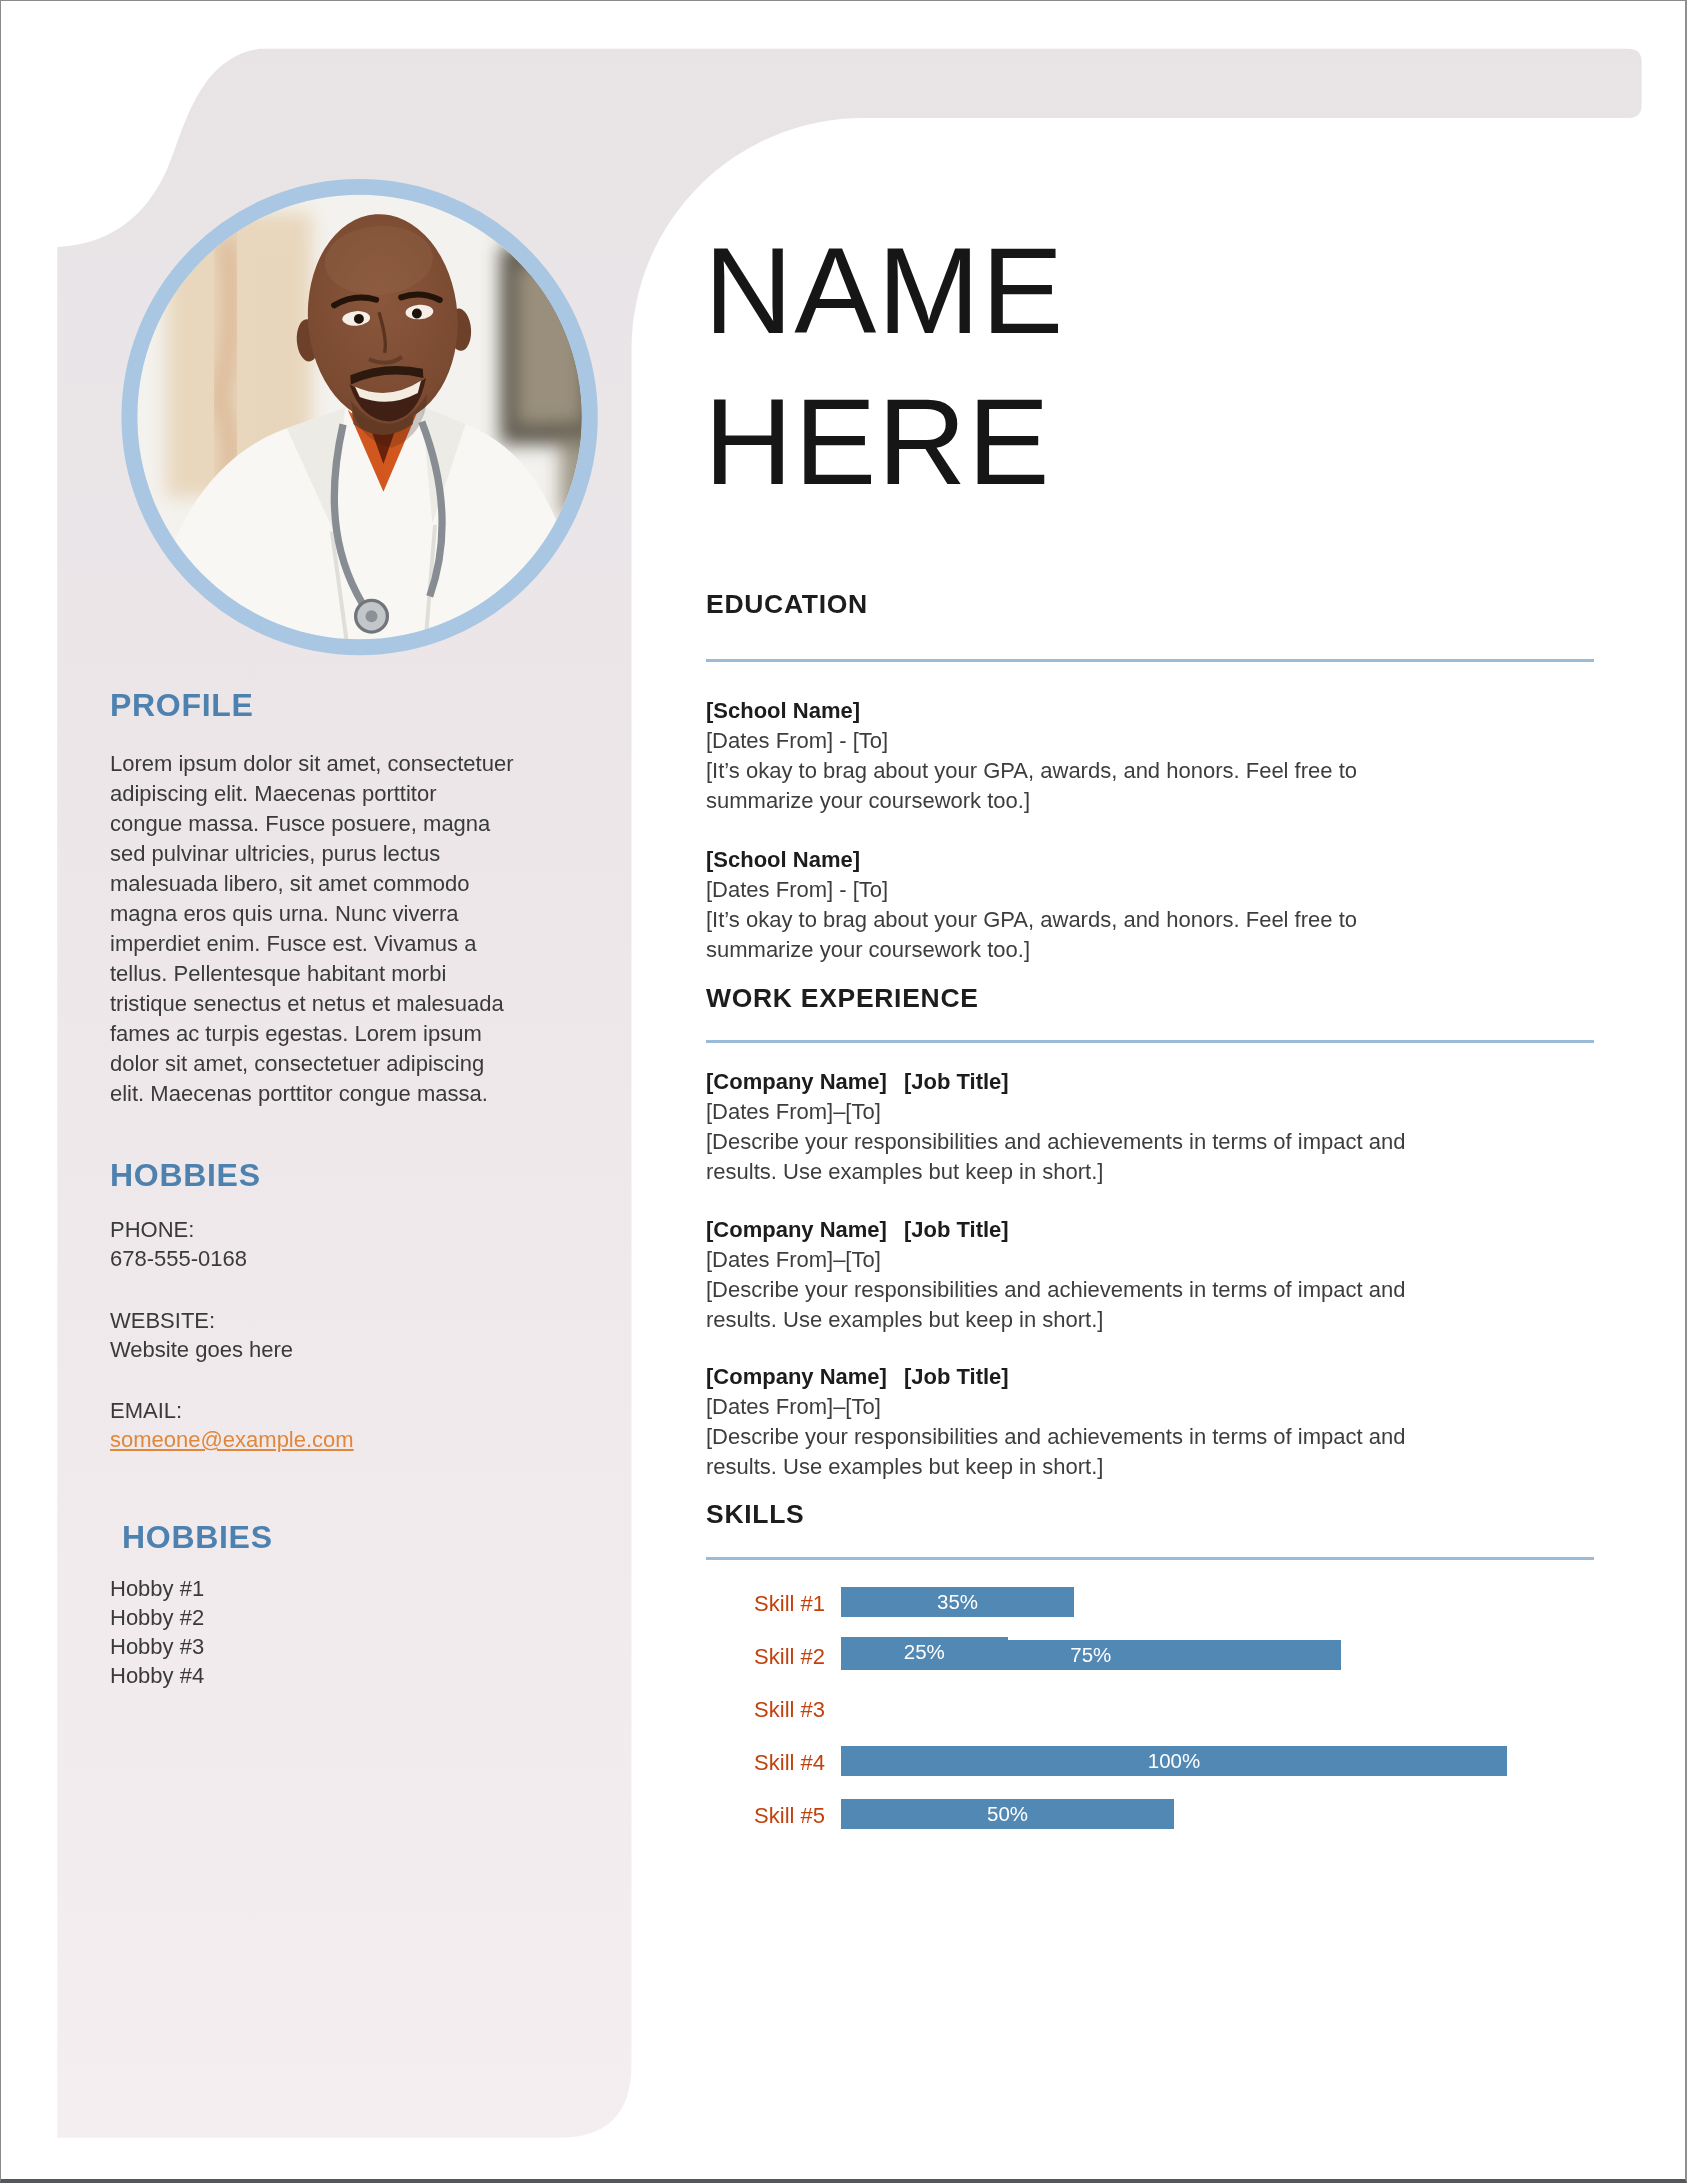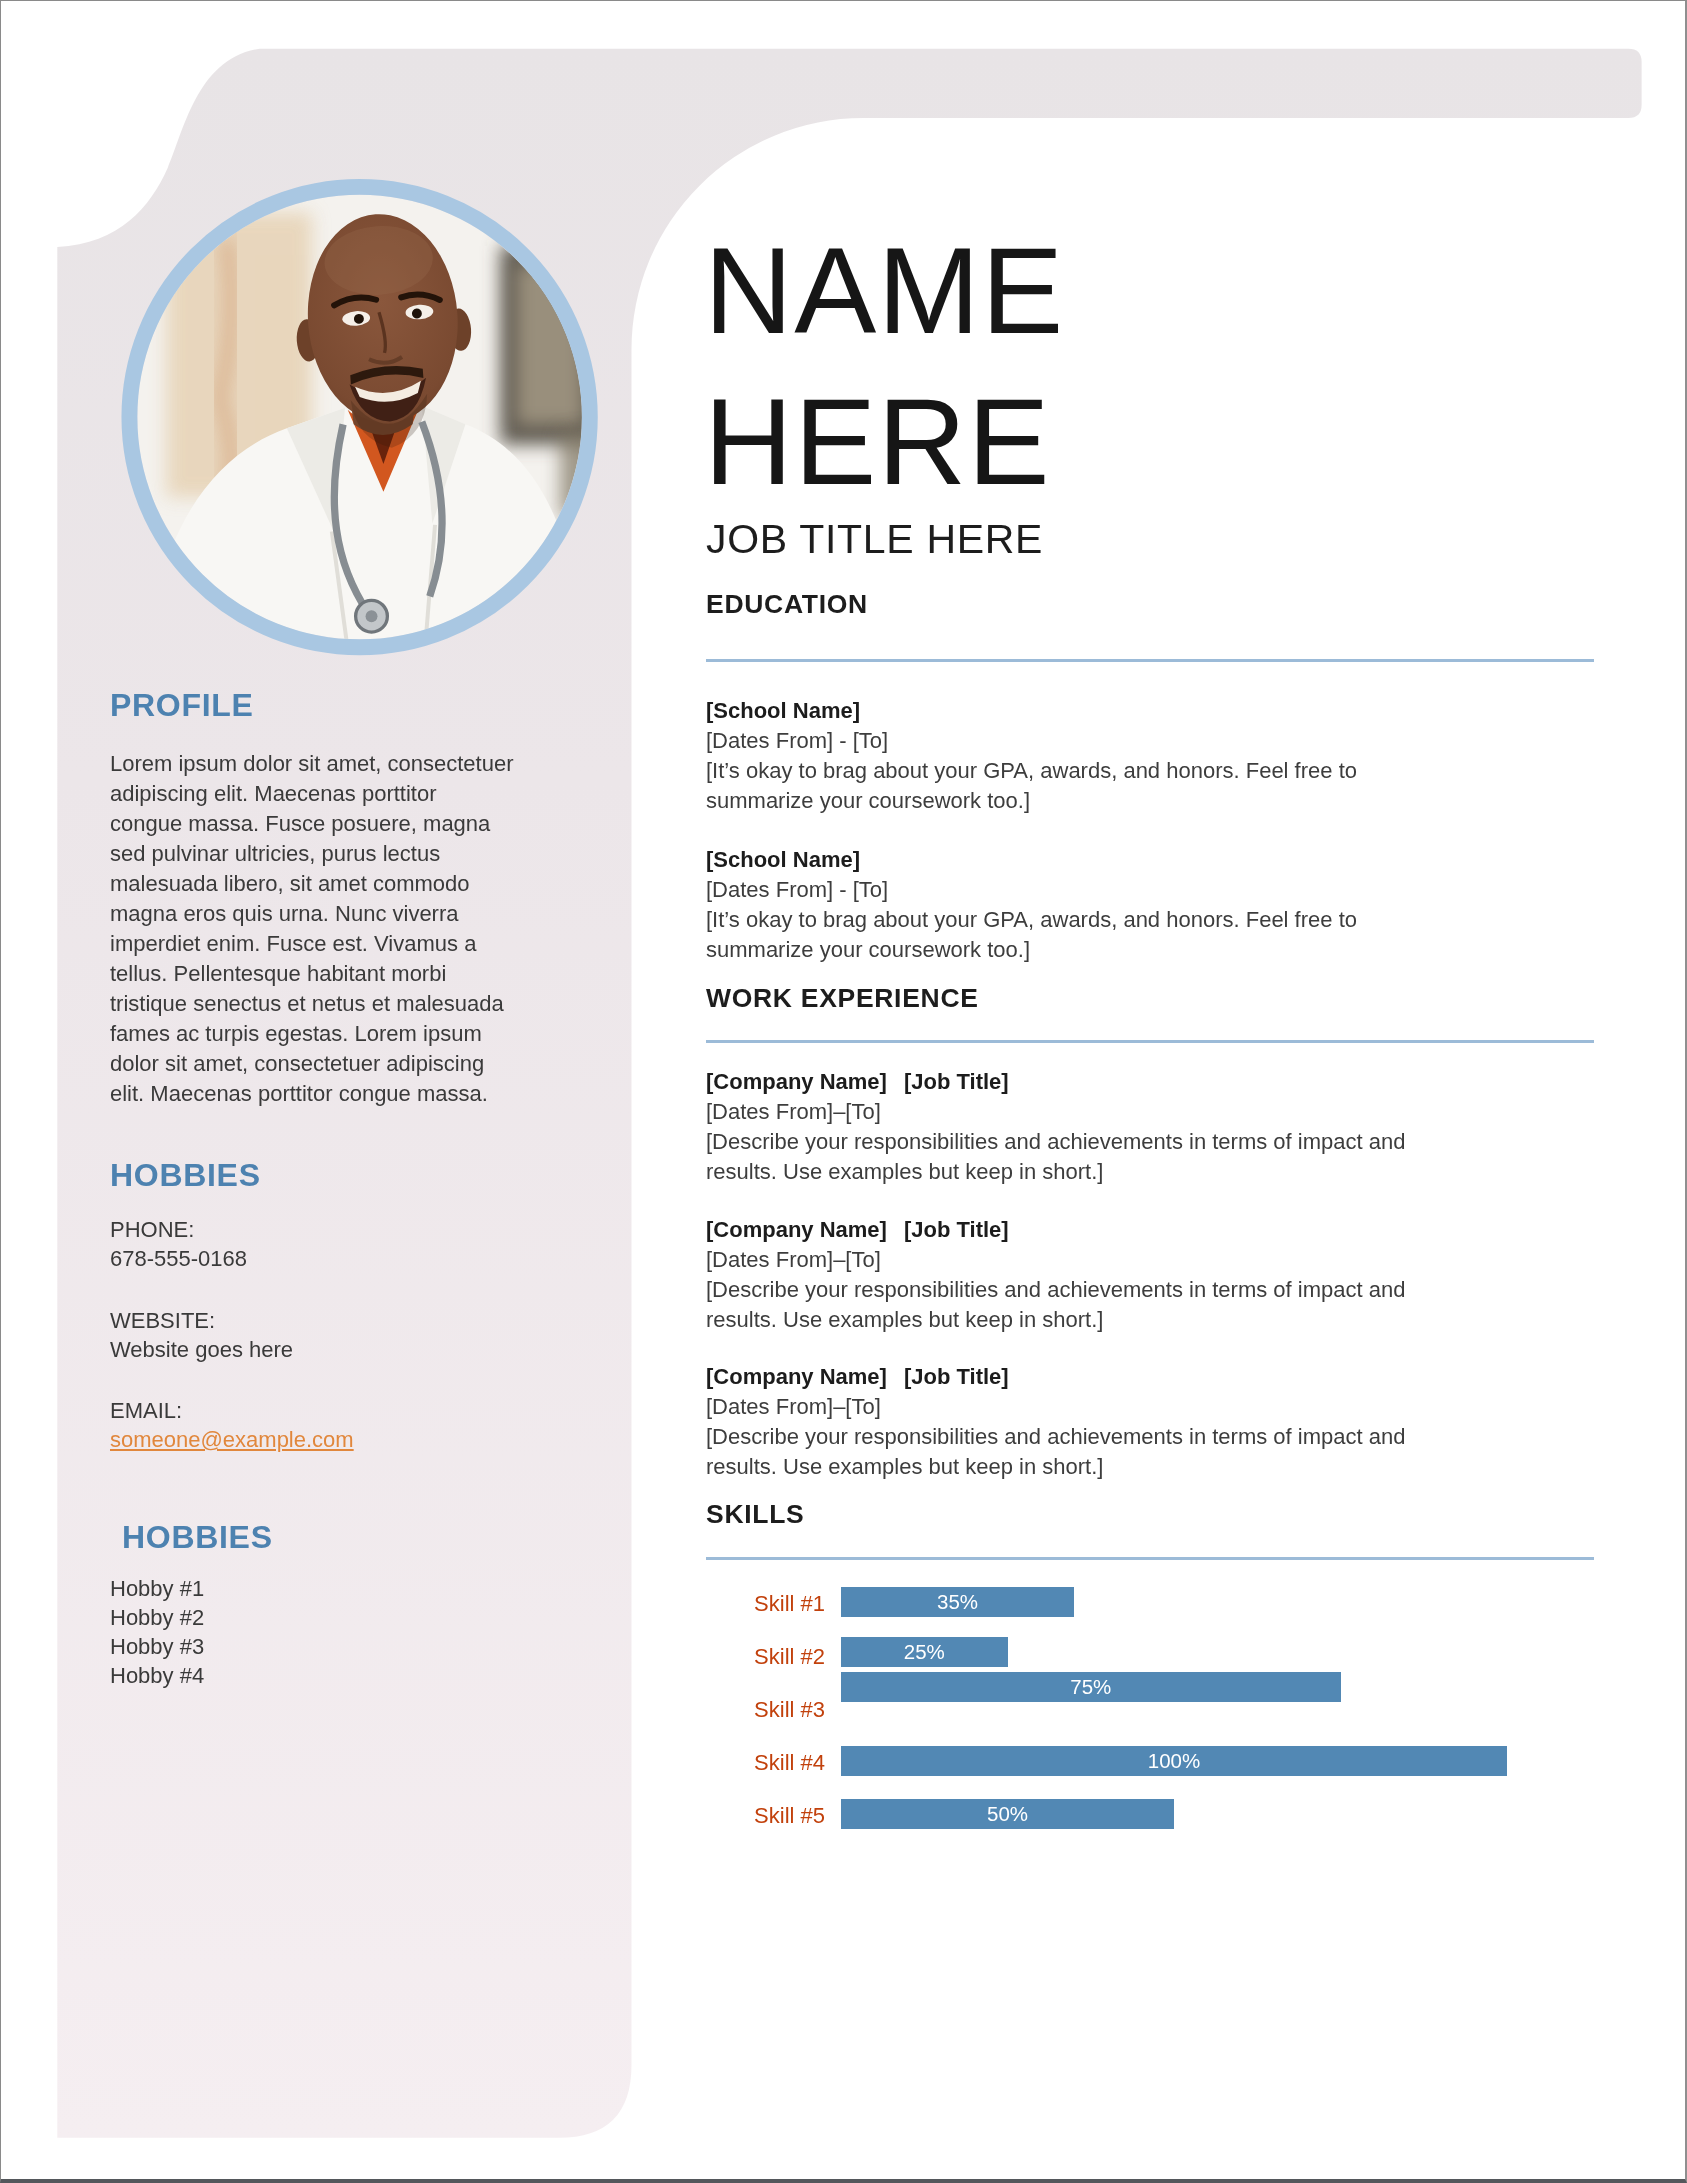--- a/index.html
+++ b/index.html
@@ -115,21 +115,20 @@
       <path d="M 636 636 C 672 730 676 820 648 900" stroke="#878d92" stroke-width="11" fill="none"></path>
       <circle cx="560" cy="930" r="24" fill="#c3c7ca" stroke="#70767b" stroke-width="5"></circle>
       <circle cx="560" cy="930" r="9" fill="#8b9196"></circle>
     </g>
 
     <circle cx="542" cy="629" r="348" fill="none" stroke="#a9c7e2" stroke-width="24"></circle>
   </svg>
 
   <div class="abs name-block">NAME
 HERE</div>
-  <div class="abs job-title">JOB TITLE HERE</div>
 
   <div class="abs sec-head" style="left:705px; top:588px;">EDUCATION</div>
   <div class="abs sec-rule" style="top:658px;"></div>
 
   <div class="abs entry" style="top:675px;">
     <div class="bold-line">[School Name]</div>
     <div>[Dates From] - [To]</div>
     <div class="pre">[It’s okay to brag about your GPA, awards, and honors. Feel free to
 summarize your coursework too.]</div>
   </div>
@@ -173,21 +172,21 @@
 
   <div class="abs skill-label" style="top:1590px;">Skill #1</div>
   <div class="abs bar-track" style="top:1586px;">
     <div class="bar" style="width: 35%;">
       <span>35%</span>
     </div>
   </div>
 
   <div class="abs skill-label" style="top:1643px;">Skill #2</div>
   <div class="abs bar-track" style="top:1639px;">
-    <div class="bar" style="width: 75%; margin-top: 32px;">
+    <div class="bar" style="width: 75%;">
       <span>75%</span>
     </div>
   </div>
 
   <div class="abs skill-label" style="top:1696px;">Skill #3</div>
   <div class="abs bar-track" style="top:1636px;">
     <div class="bar" style="width: 25%;">
       <span>25%</span>
     </div>
   </div>

